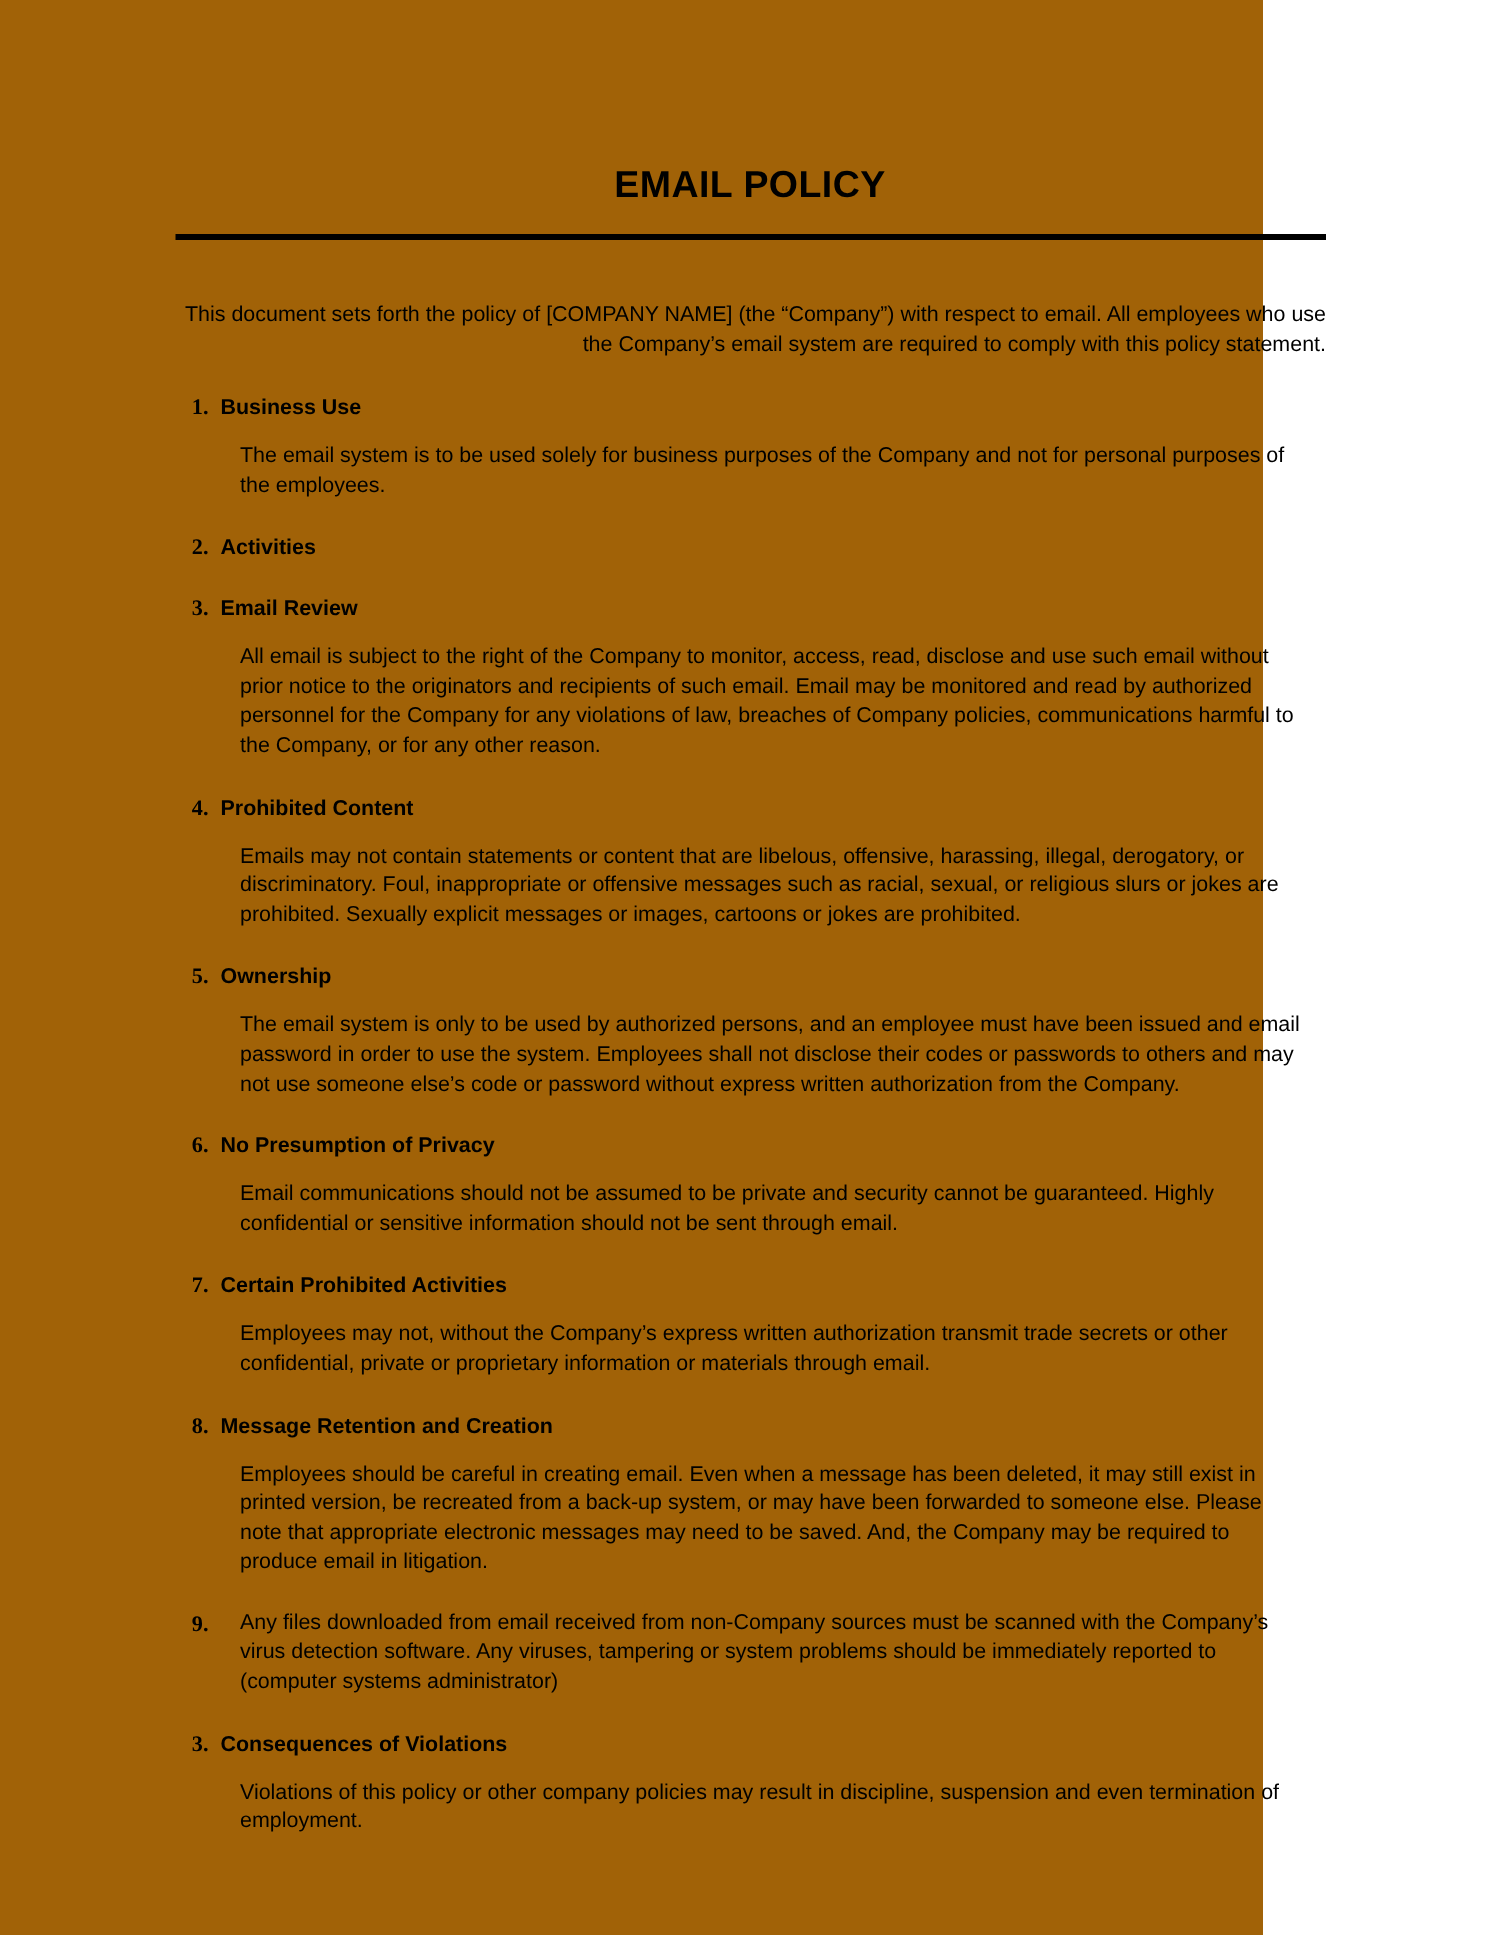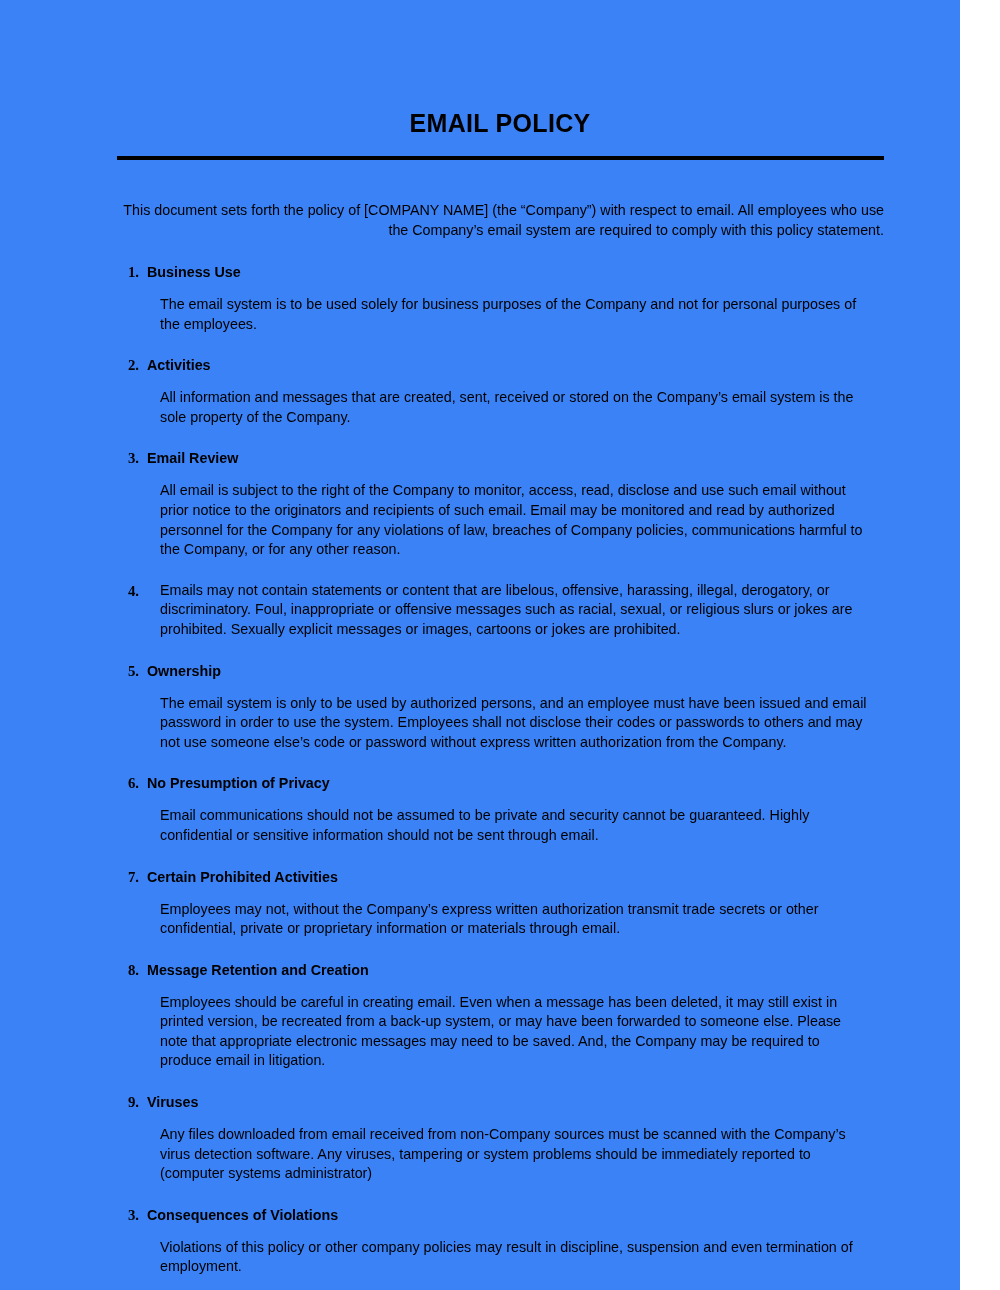--- a/index.html
+++ b/index.html
@@ -10,23 +10,23 @@
   body {
     width: 1000px;
     height: 1290px;
     font-family: "Liberation Sans", sans-serif;
     color: #000000;
     -webkit-font-smoothing: antialiased;
   }
 
   .page {
     position: relative;
-    width: 960px;
+    width: 842px;
     height: 1290px;
-    background: #3b82f6;
+    background: #a16207;
     box-sizing: border-box;
   }
 
   .doc-title {
     position: absolute;
     top: 110px;
     left: 0;
     width: 1000px;
     text-align: center;
     font-family: "Liberation Sans", sans-serif;
@@ -119,29 +119,29 @@
 
     <ol class="sections" id="sections-list">
         <li class="section">
           <span class="section-num">1.</span>
           <div class="section-title">Business Use</div>
           <div class="section-body">The email system is to be used solely for business purposes of the Company and not for personal purposes of the employees.</div>
         </li>
         <li class="section">
           <span class="section-num">2.</span>
           <div class="section-title">Activities</div>
-          <div class="section-body">All information and messages that are created, sent, received or stored on the Company’s email system is the sole property of the Company.</div>
         </li>
         <li class="section">
           <span class="section-num">3.</span>
           <div class="section-title">Email Review</div>
           <div class="section-body">All email is subject to the right of the Company to monitor, access, read, disclose and use such email without prior notice to the originators and recipients of such email. Email may be monitored and read by authorized personnel for the Company for any violations of law, breaches of Company policies, communications harmful to the Company, or for any other reason.</div>
         </li>
         <li class="section">
           <span class="section-num">4.</span>
+          <div class="section-title">Prohibited Content</div>
           <div class="section-body">Emails may not contain statements or content that are libelous, offensive, harassing, illegal, derogatory, or discriminatory. Foul, inappropriate or offensive messages such as racial, sexual, or religious slurs or jokes are prohibited. Sexually explicit messages or images, cartoons or jokes are prohibited.</div>
         </li>
         <li class="section">
           <span class="section-num">5.</span>
           <div class="section-title">Ownership</div>
           <div class="section-body">The email system is only to be used by authorized persons, and an employee must have been issued and email password in order to use the system. Employees shall not disclose their codes or passwords to others and may not use someone else’s code or password without express written authorization from the Company.</div>
         </li>
         <li class="section">
           <span class="section-num">6.</span>
           <div class="section-title">No Presumption of Privacy</div>
@@ -152,21 +152,20 @@
           <div class="section-title">Certain Prohibited Activities</div>
           <div class="section-body">Employees may not, without the Company’s express written authorization transmit trade secrets or other confidential, private or proprietary information or materials through email.</div>
         </li>
         <li class="section">
           <span class="section-num">8.</span>
           <div class="section-title">Message Retention and Creation</div>
           <div class="section-body">Employees should be careful in creating email. Even when a message has been deleted, it may still exist in printed version, be recreated from a back-up system, or may have been forwarded to someone else. Please note that appropriate electronic messages may need to be saved. And, the Company may be required to produce email in litigation.</div>
         </li>
         <li class="section">
           <span class="section-num">9.</span>
-          <div class="section-title">Viruses</div>
           <div class="section-body">Any files downloaded from email received from non-Company sources must be scanned with the Company’s virus detection software. Any viruses, tampering or system problems should be immediately reported to (computer systems administrator)</div>
         </li>
         <li class="section">
           <span class="section-num">3.</span>
           <div class="section-title">Consequences of Violations</div>
           <div class="section-body">Violations of this policy or other company policies may result in discipline, suspension and even termination of employment.</div>
         </li>
       </ol>
 
   </div>

